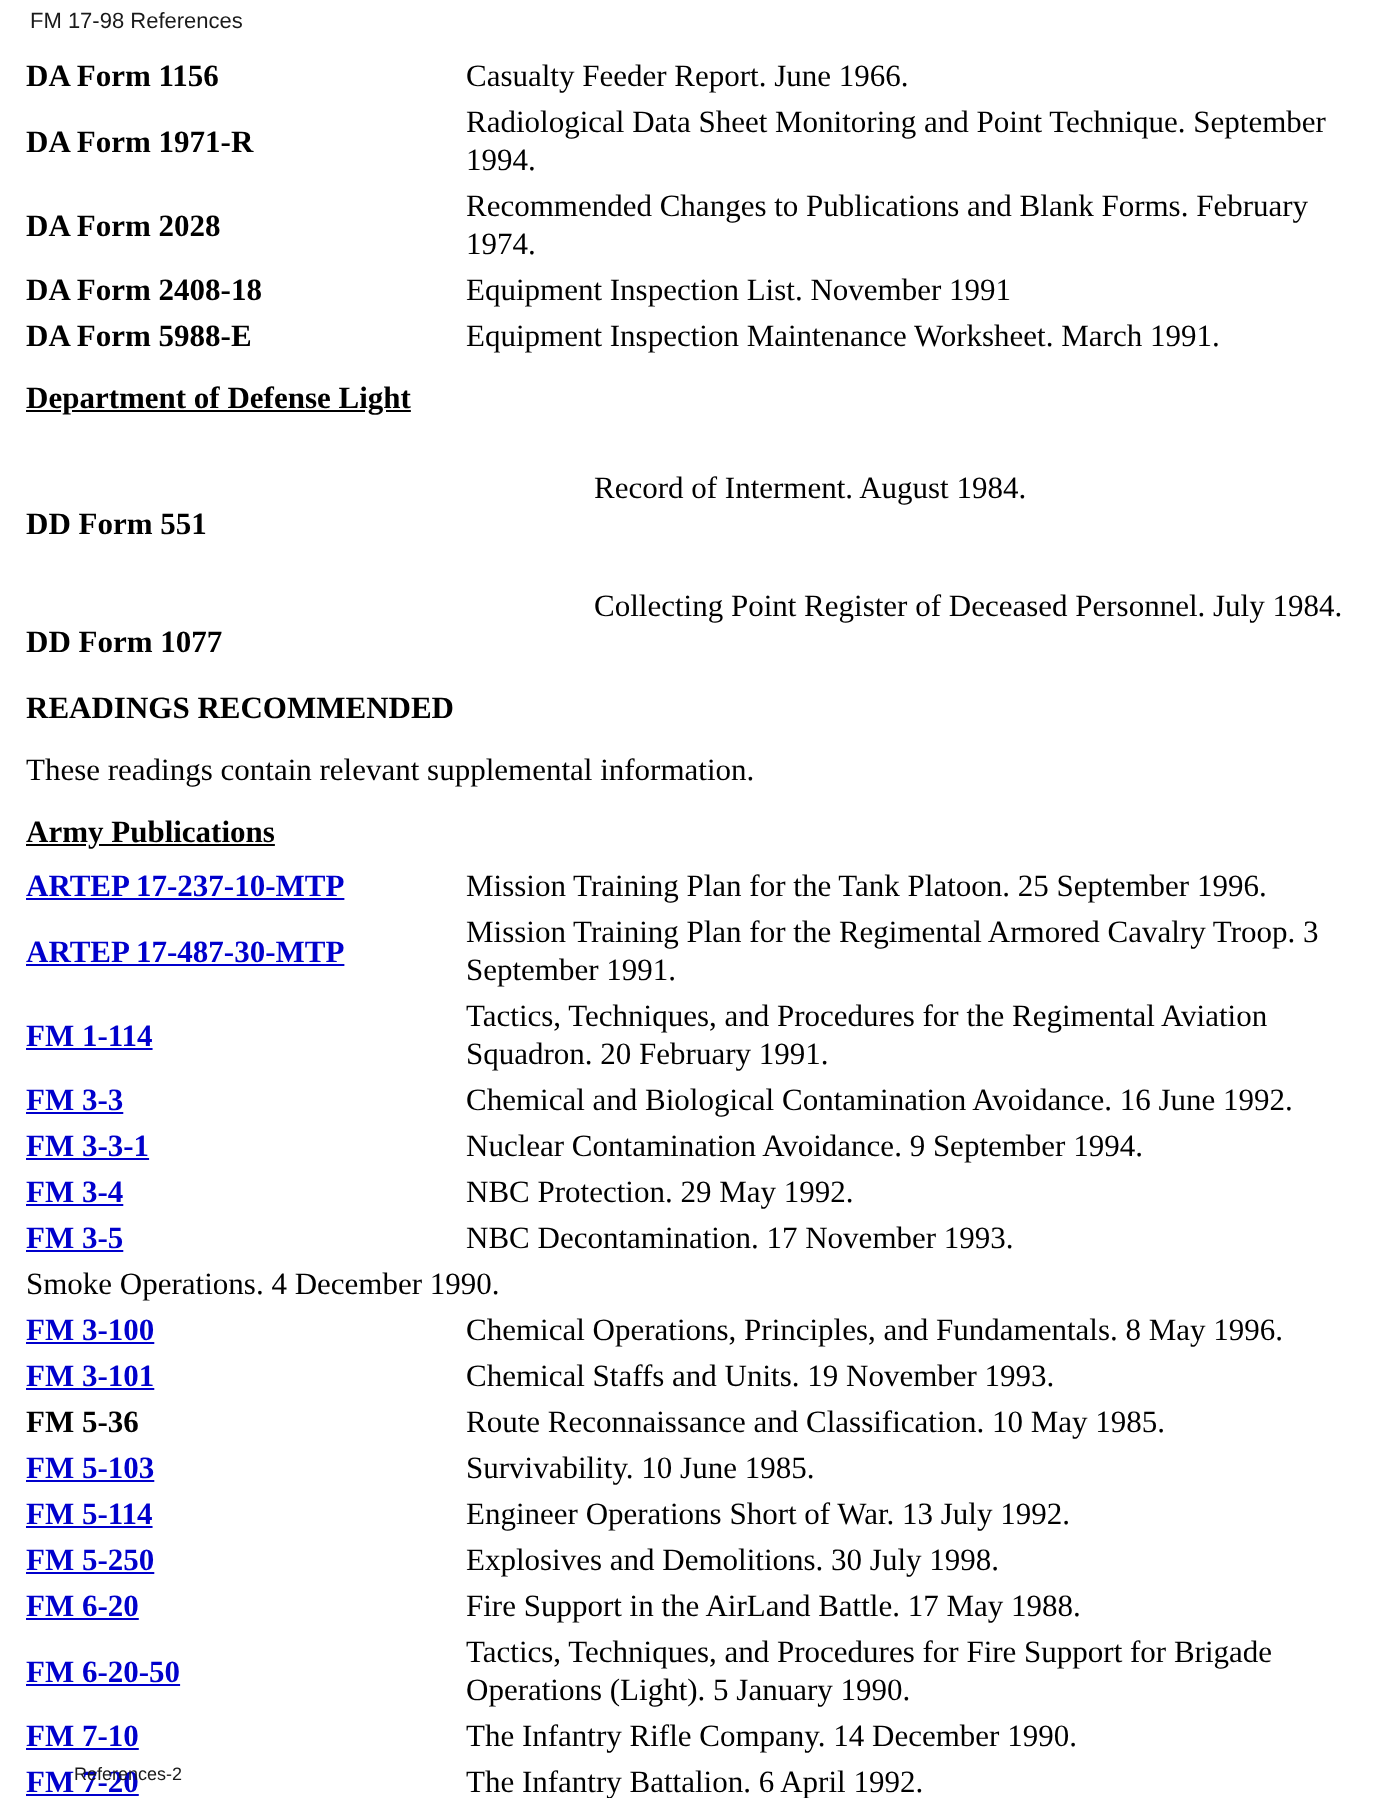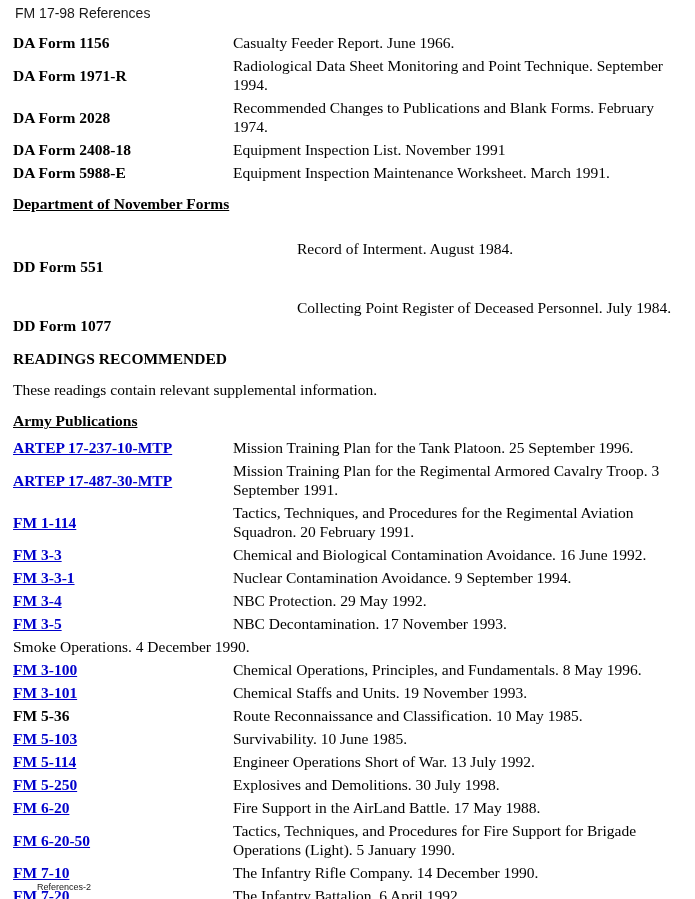--- a/index.html
+++ b/index.html
@@ -11,21 +11,21 @@
     position: relative;
     overflow: hidden;
   }
   .page {
     position: absolute;
     inset: 0;
     padding: 5px 14px 0 13px;
   }
   .doc-header {
     font-family: "Liberation Sans", "DejaVu Sans", sans-serif;
-    font-size: 14px;
+    font-size: 11px;
     color: #1a1a1a;
     margin-left: 2px;
     margin-bottom: 12px;
   }
   .entries { margin-bottom: 0; }
   .row {
     display: flex;
     align-items: center;
     margin-bottom: 4px;
     font-size: 15.5px;
@@ -98,21 +98,21 @@
         <span class="label">DA Form 2408-18</span>
         <span class="desc">Equipment Inspection List. November 1991</span>
       </div>
 
       <div class="row">
         <span class="label">DA Form 5988-E</span>
         <span class="desc">Equipment Inspection Maintenance Worksheet. March 1991.</span>
       </div>
     </div>
 
-  <div class="section-heading">Department of November Forms</div>
+  <div class="section-heading">Department of Defense Light</div>
 
   <div class="entries wide">
 
       <div class="row">
         <span class="label">DD Form 551</span>
         <span class="desc">Record of Interment. August 1984.</span>
       </div>
 
       <div class="row">
         <span class="label">DD Form 1077</span>

